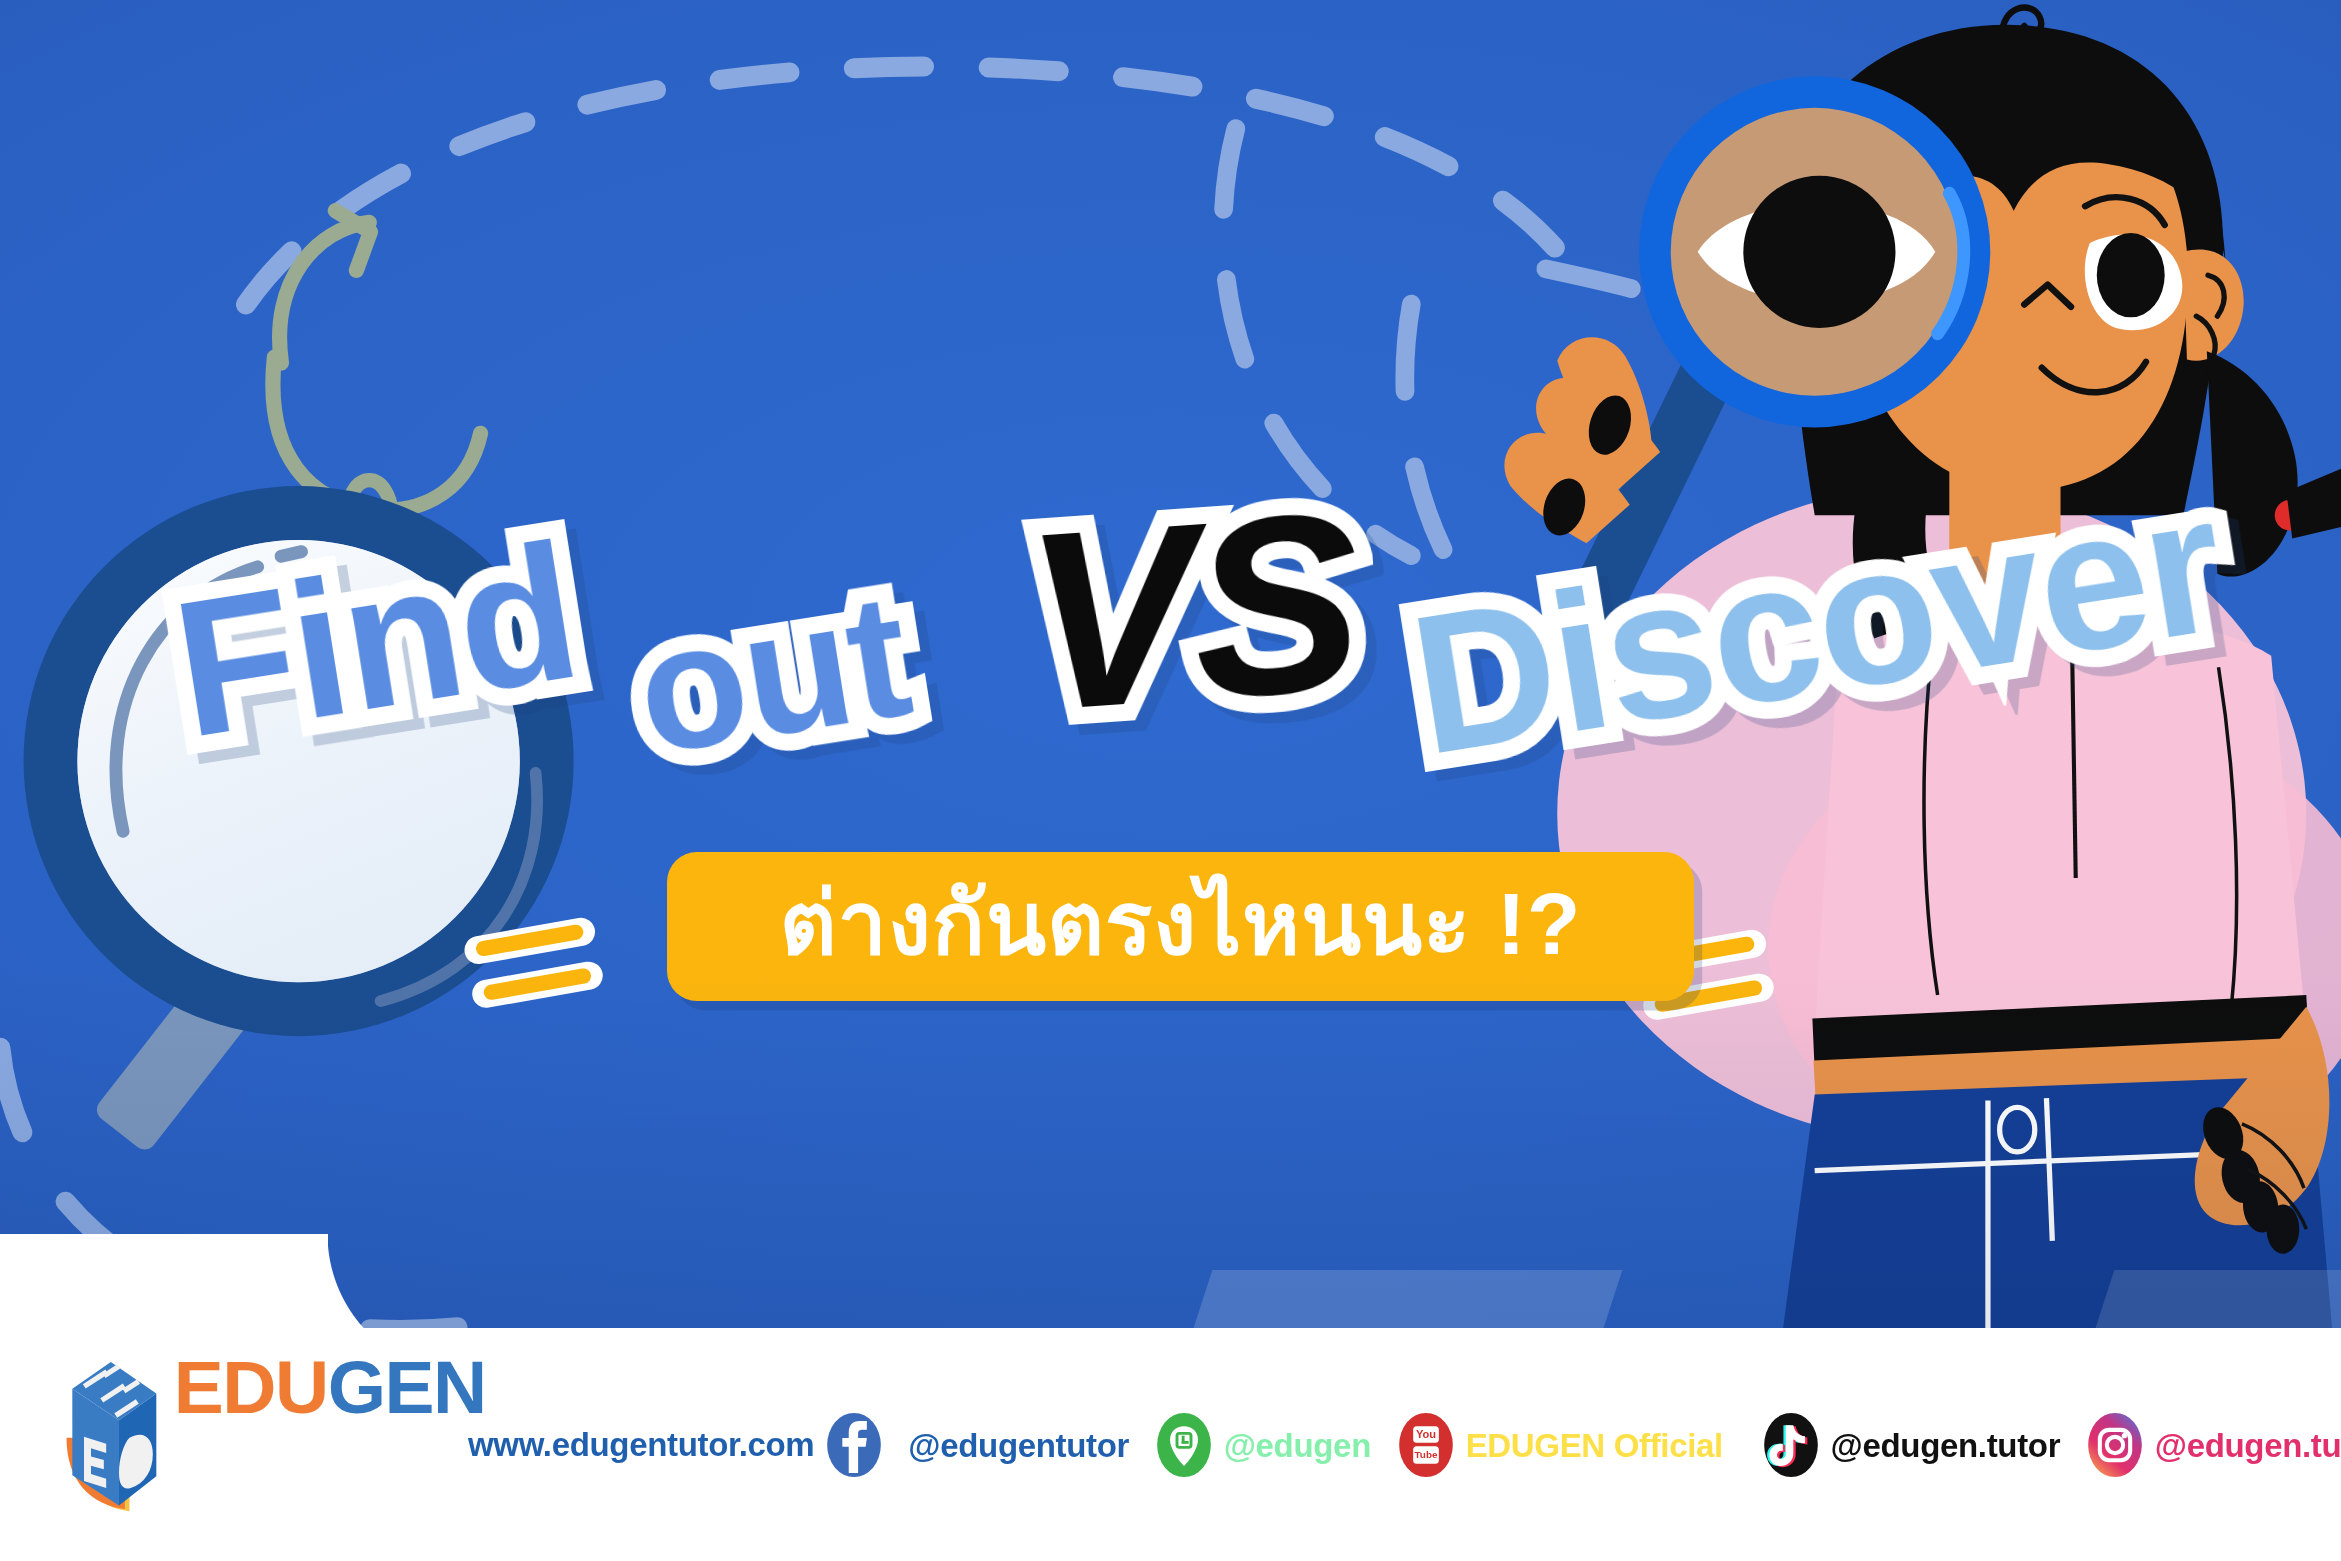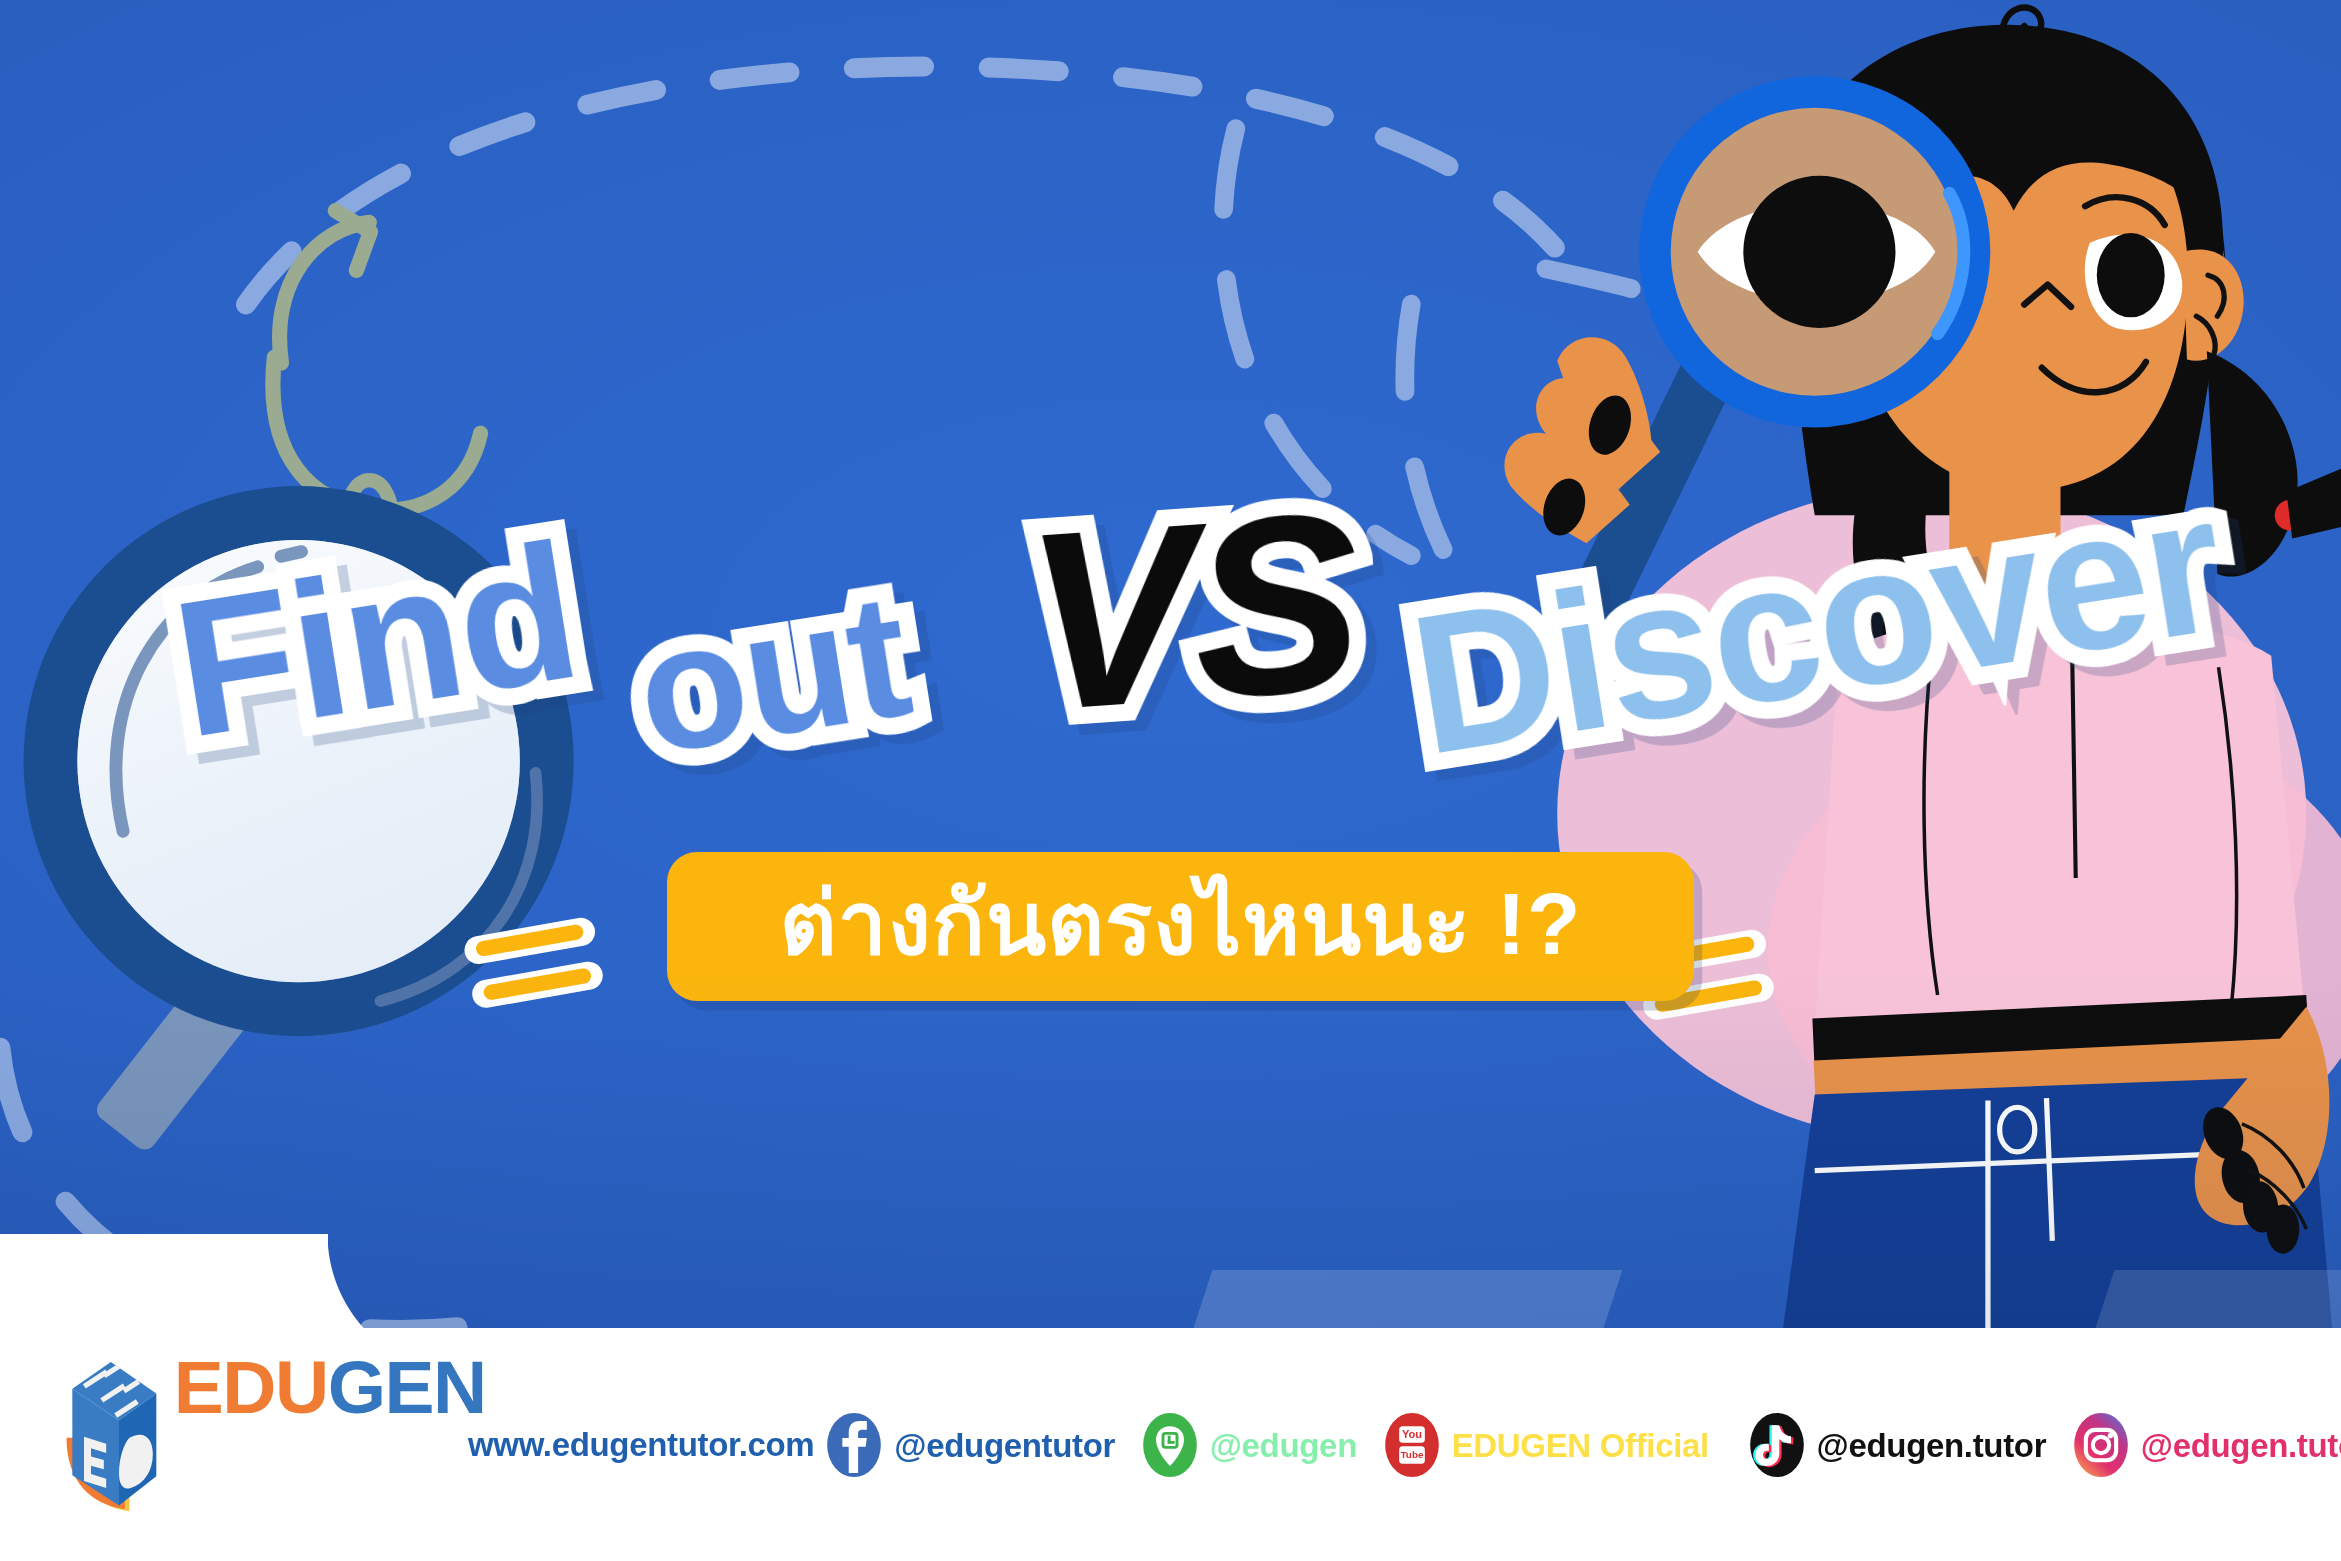--- a/index.html
+++ b/index.html
@@ -403,21 +403,21 @@
 
     <span class="url-text" style="margin-right:12px;">www.edugentutor.com</span>
 
     <div class="soc-item" style="margin-right:27px;">
       <span class="soc-icon">
         <svg width="56" height="66" viewBox="0 0 96 112">
           <ellipse cx="48" cy="56" rx="46" ry="55" fill="#3b6bb8"></ellipse>
           <path d="M55 44 L55 37 C55 32 57 30 63 30 L70 30 L70 15 L58 15 C45 15 39 22 39 35 L39 44 L28 44 L28 59 L39 59 L39 104 L55 104 L55 59 L68 59 L70 44 Z" fill="#fff"></path>
         </svg>
       </span>
-      <span class="soc-label" style="color:#1f5fae;margin-left:12px;">@edugentutor</span>
+      <span class="soc-label" style="color:#1f5fae;margin-left:26px;">@edugentutor</span>
     </div>
 
     <div class="soc-item" style="margin-right:27px;">
       <span class="soc-icon">
         <svg width="56" height="66" viewBox="0 0 96 112">
           <ellipse cx="48" cy="56" rx="46" ry="55" fill="#3cb44a"></ellipse>
           <path d="M48 24 C62 24 72 34 72 47 C72 62 58 82 48 92 C38 82 24 62 24 47 C24 34 34 24 48 24 Z" fill="#fff"></path>
           <rect x="36" y="36" width="24" height="24" rx="4" fill="none" stroke="#3cb44a" stroke-width="5"></rect>
           <rect x="44" y="40" width="5" height="13" fill="#3cb44a"></rect>
           <rect x="44" y="49" width="12" height="5" fill="#3cb44a"></rect>

